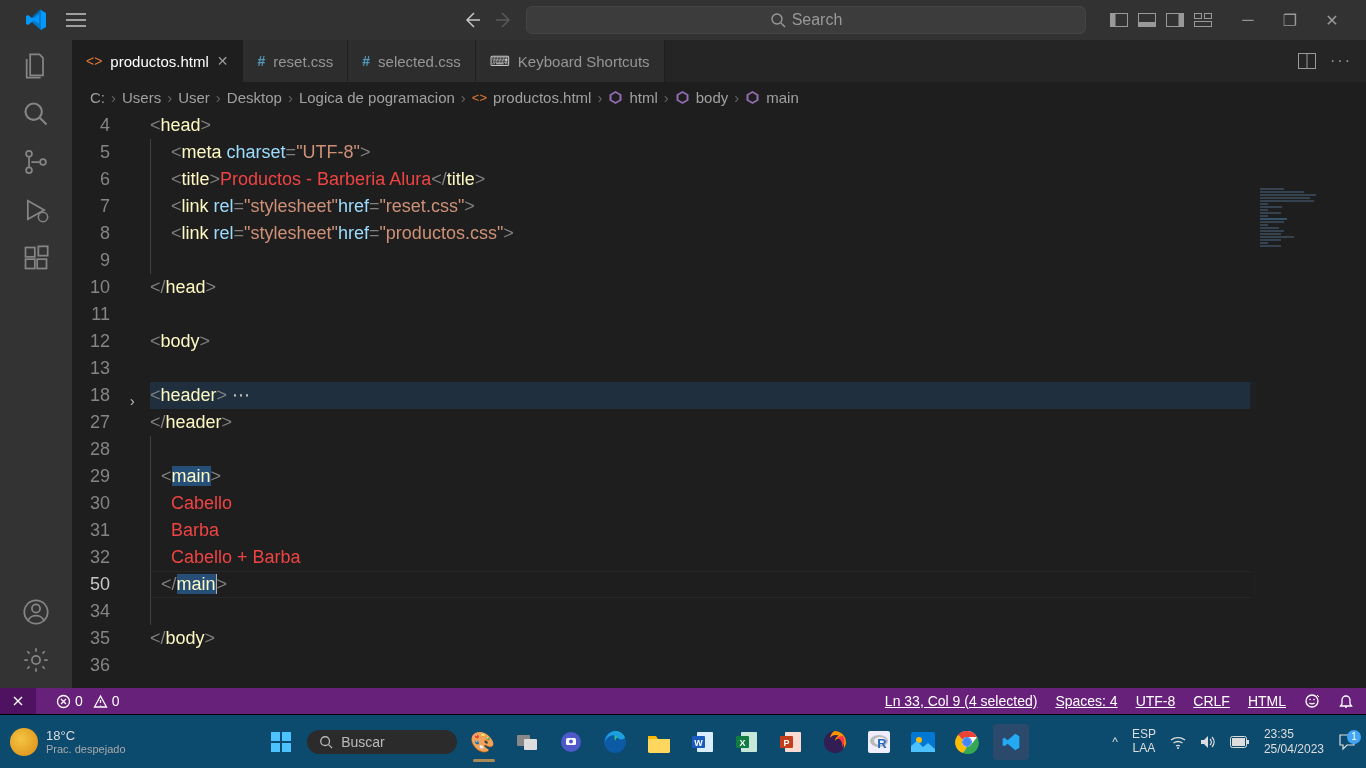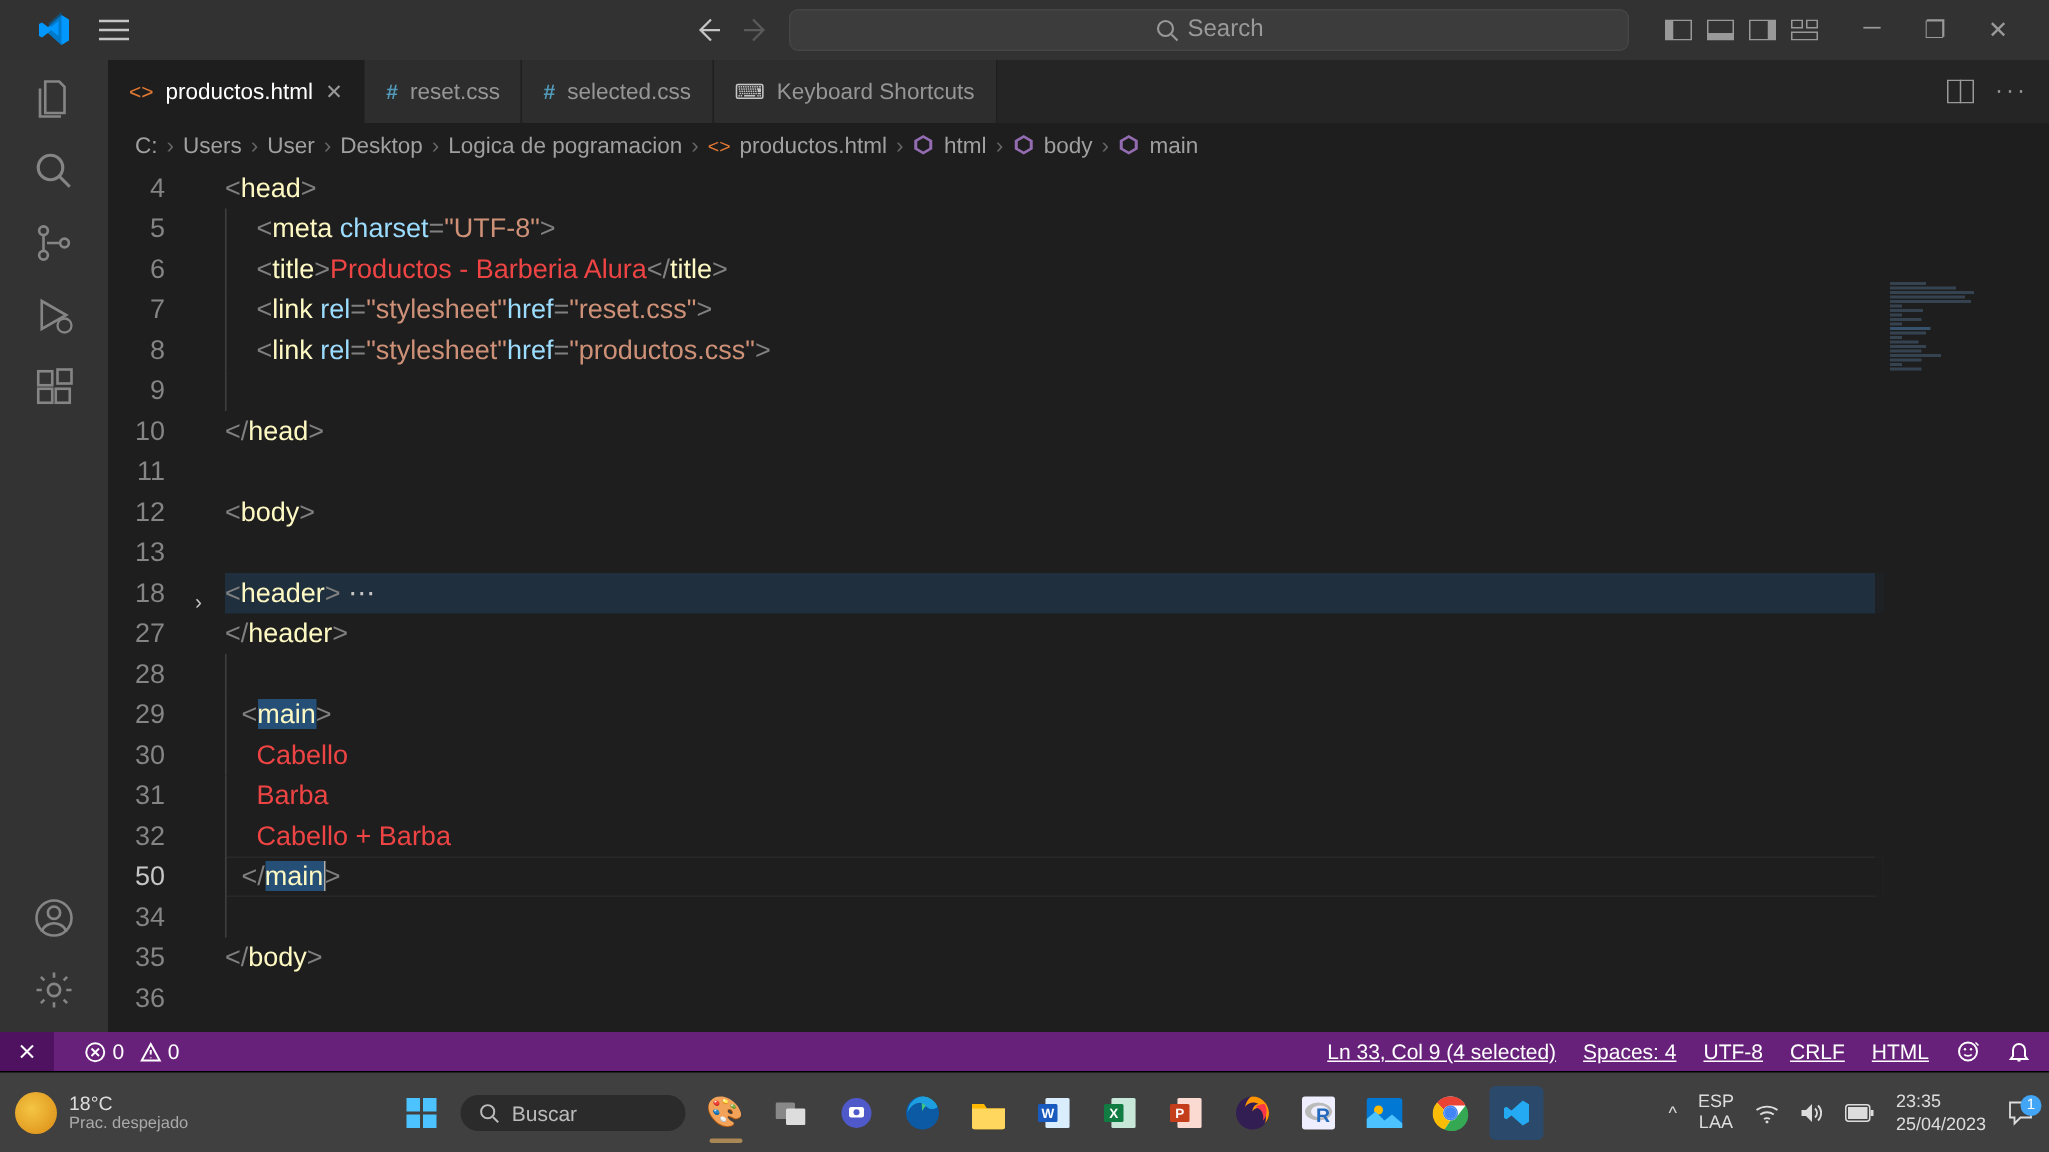--- a/index.html
+++ b/index.html
@@ -51,21 +51,21 @@
 .sel { background: #264f78; }
 
 .minimap { position: absolute; right: 16px; top: 72px; width: 100px; height: 560px; background: #1e1e1e; opacity: 0.85; }
 .minimap .mm-line { height: 2px; margin-bottom: 1px; background: #3a4a5a; }
 
 .status-bar { height: 26px; background: #68217a; color: #ffffff; display: flex; align-items: center; font-size: 14px; padding: 0 12px; gap: 14px; }
 .status-bar .sb-left { display: flex; align-items: center; gap: 10px; flex: 0 0 auto; padding-left: 6px; }
 .status-bar .sb-remote { background: #4e1260; height: 100%; display: flex; align-items: center; padding: 0 10px; margin-left: -12px; }
 .status-bar .sb-right { margin-left: auto; display: flex; align-items: flex-end; gap: 18px; text-decoration: underline; }
 
-.taskbar { height: 54px; background: #404040; display: flex; align-items: center; padding: 0 10px; gap: 6px; border-top: 1px solid #000; }
+.taskbar { height: 54px; background: #0c4a6e; display: flex; align-items: center; padding: 0 10px; gap: 6px; border-top: 1px solid #000; }
 .tb-weather { display: flex; align-items: center; gap: 8px; width: 180px; color: #dddddd; font-size: 12px; }
 .tb-weather .wicon { width: 28px; height: 28px; border-radius: 50%; background: radial-gradient(circle at 40% 40%, #f5c542, #d98b14); }
 .tb-center { display: flex; align-items: center; gap: 8px; margin: 0 auto; }
 .tb-icon { width: 36px; height: 36px; border-radius: 6px; display: flex; align-items: center; justify-content: center; font-size: 20px; }
 .tb-search { display: flex; align-items: center; gap: 8px; background: #2b2b2b; border-radius: 16px; padding: 4px 12px; color: #bbb; font-size: 14px; width: 150px; }
 .tb-right { display: flex; align-items: center; gap: 14px; color: #ddd; font-size: 12px; margin-left: 10px; }
 .tb-time { text-align: left; line-height: 1.2; }
 
 svg { display: block; }
 </style>

